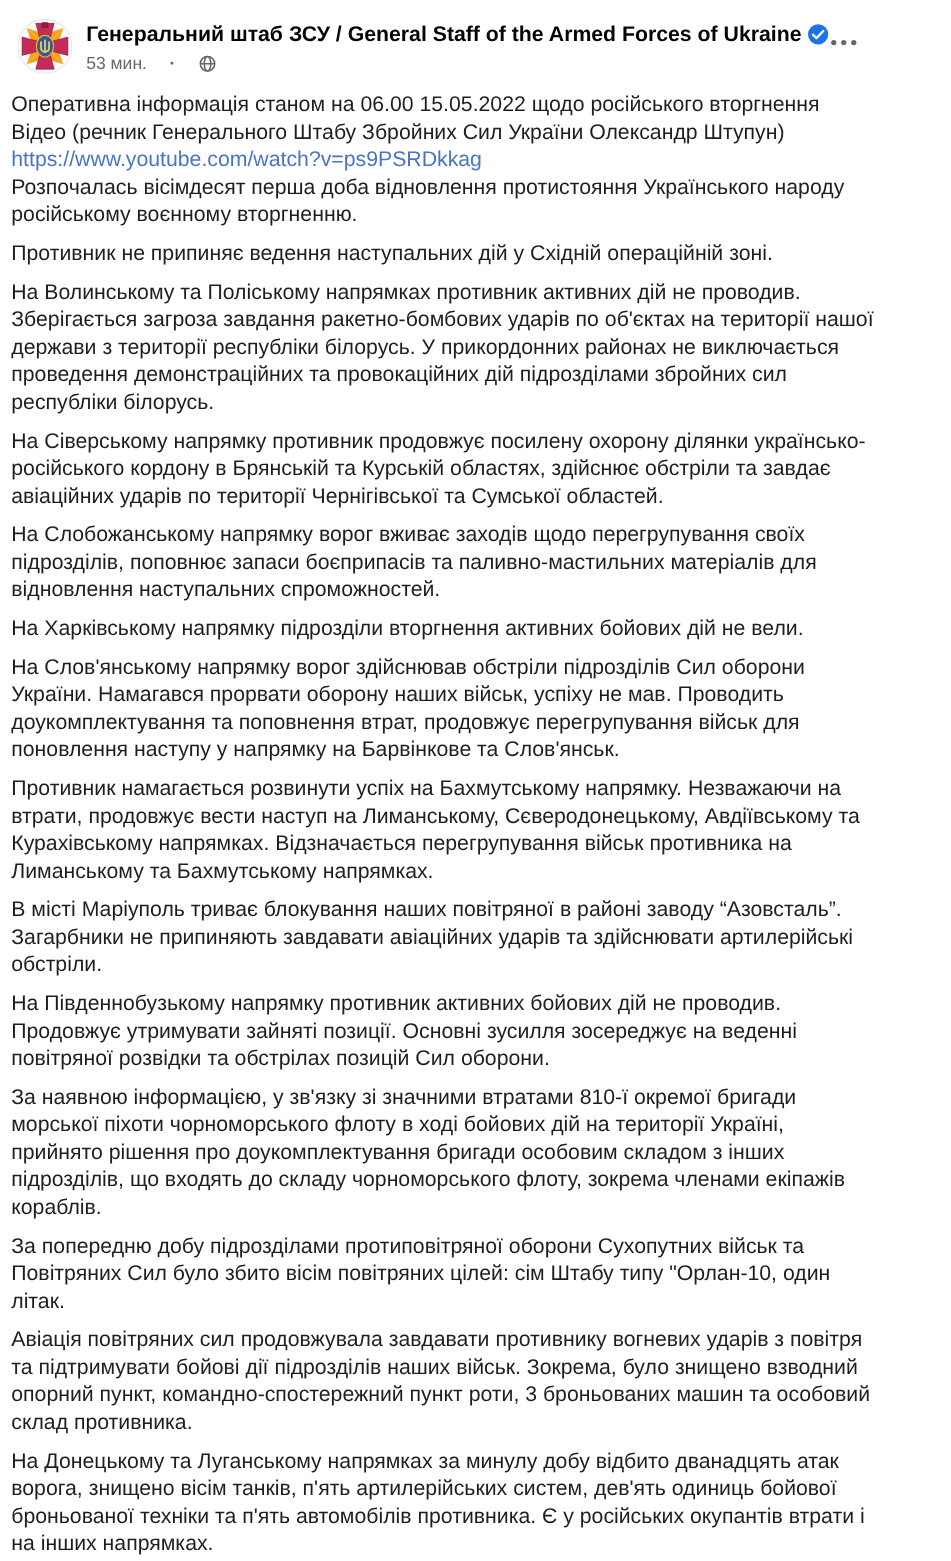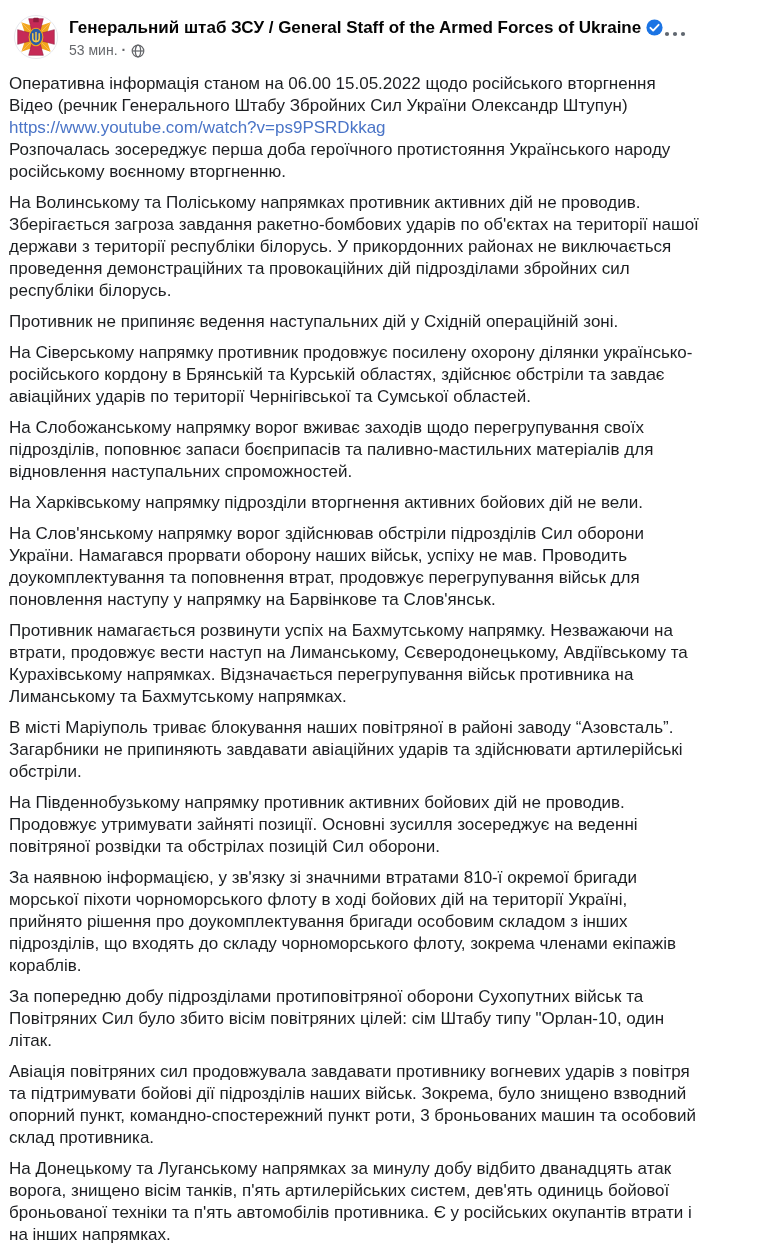--- a/index.html
+++ b/index.html
@@ -13,21 +13,21 @@
   }
   .post-card{width:714px;background:var(--bg);}
   
   .post-header{display:flex;align-items:flex-start;padding:15px 20px 6px 14px;}
   .avatar{width:44px;height:44px;border-radius:50%;flex:0 0 44px;cursor:pointer;}
   .avatar svg{display:block;}
   .header-text{margin-left:11px;flex:1 1 auto;min-width:0;}
   .page-name-row{display:flex;align-items:center;gap:5px;margin-top:2px;}
   .page-name{font-weight:bold;font-size:17px;line-height:21px;color:#050505;cursor:pointer;white-space:nowrap;}
   .verified{display:inline-flex;flex:0 0 auto;}
-  .meta-row{display:flex;align-items:center;gap:4px;margin-top:3px;color:var(--muted);font-size:14px;line-height:18px;}
+  .meta-row{display:flex;align-items:center;gap:18px;margin-top:3px;color:var(--muted);font-size:14px;line-height:18px;}
   .meta-row .dot{font-weight:bold;}
   .globe{display:inline-flex;margin-left:1px;margin-top:1px;}
   .more-btn{flex:0 0 auto;padding:8px 6px;margin-top:4px;cursor:pointer;border-radius:50%;}
   
   .post-body{padding:8px 14px 10px 9px;font-size:17px;line-height:22px;color:var(--text);}
   .post-body .intro{margin:0 0 9px 0;}
   .post-body .intro .line{margin:0;}
   .post-body a.yt-link{color:var(--link);text-decoration:none;cursor:pointer;display:inline-block;}
   .post-body p.post-paragraph{margin:0 0 9px 0;}
   .post-body p.post-paragraph:last-child{margin-bottom:0;}
@@ -112,25 +112,25 @@
     </div>
   </div>
 
   <div class="post-body">
     <div class="intro">
       <div class="line">Оперативна інформація станом на 06.00 15.05.2022 щодо російського вторгнення</div>
       <div class="line">Відео (речник Генерального Штабу Збройних Сил України Олександр Штупун)</div>
       <div class="line">
         <a class="yt-link">https://www.youtube.com/watch?v=ps9PSRDkkag</a>
       </div>
-      <div class="line">Розпочалась зосереджує перша доба героїчного протистояння Українського народу російському воєнному вторгненню.</div>
+      <div class="line">Розпочалась вісімдесят перша доба відновлення протистояння Українського народу російському воєнному вторгненню.</div>
     </div>
     <div>
+        <p class="post-paragraph">Противник не припиняє ведення наступальних дій у Східній операційній зоні.</p>
         <p class="post-paragraph">На Волинському та Поліському напрямках противник активних дій не проводив. Зберігається загроза завдання ракетно-бомбових ударів по об'єктах на території нашої держави з території республіки білорусь. У прикордонних районах не виключається проведення демонстраційних та провокаційних дій підрозділами збройних сил республіки білорусь.</p>
-        <p class="post-paragraph">Противник не припиняє ведення наступальних дій у Східній операційній зоні.</p>
         <p class="post-paragraph">На Сіверському напрямку противник продовжує посилену охорону ділянки українсько-російського кордону в Брянській та Курській областях, здійснює обстріли та завдає авіаційних ударів по території Чернігівської та Сумської областей.</p>
         <p class="post-paragraph">На Слобожанському напрямку ворог вживає заходів щодо перегрупування своїх підрозділів, поповнює запаси боєприпасів та паливно-мастильних матеріалів для відновлення наступальних спроможностей.</p>
         <p class="post-paragraph">На Харківському напрямку підрозділи вторгнення активних бойових дій не вели.</p>
         <p class="post-paragraph">На Слов'янському напрямку ворог здійснював обстріли підрозділів Сил оборони України. Намагався прорвати оборону наших військ, успіху не мав. Проводить доукомплектування та поповнення втрат, продовжує перегрупування військ для поновлення наступу у напрямку на Барвінкове та Слов'янськ.</p>
         <p class="post-paragraph">Противник намагається розвинути успіх на Бахмутському напрямку. Незважаючи на втрати, продовжує вести наступ на Лиманському, Сєверодонецькому, Авдіївському та Курахівському напрямках. Відзначається перегрупування військ противника на Лиманському та Бахмутському напрямках.</p>
         <p class="post-paragraph">В місті Маріуполь триває блокування наших повітряної в районі заводу “Азовсталь”. Загарбники не припиняють завдавати авіаційних ударів та здійснювати артилерійські обстріли.</p>
         <p class="post-paragraph">На Південнобузькому напрямку противник активних бойових дій не проводив. Продовжує утримувати зайняті позиції. Основні зусилля зосереджує на веденні повітряної розвідки та обстрілах позицій Сил оборони.</p>
         <p class="post-paragraph">За наявною інформацією, у зв'язку зі значними втратами 810-ї окремої бригади морської піхоти чорноморського флоту в ході бойових дій на території Україні, прийнято рішення про доукомплектування бригади особовим складом з інших підрозділів, що входять до складу чорноморського флоту, зокрема членами екіпажів кораблів.</p>
         <p class="post-paragraph">За попередню добу підрозділами протиповітряної оборони Сухопутних військ та Повітряних Сил було збито вісім повітряних цілей: сім Штабу типу "Орлан-10, один літак.</p>
         <p class="post-paragraph">Авіація повітряних сил продовжувала завдавати противнику вогневих ударів з повітря та підтримувати бойові дії підрозділів наших військ. Зокрема, було знищено взводний опорний пункт, командно-спостережний пункт роти, 3 броньованих машин та особовий склад противника.</p>

